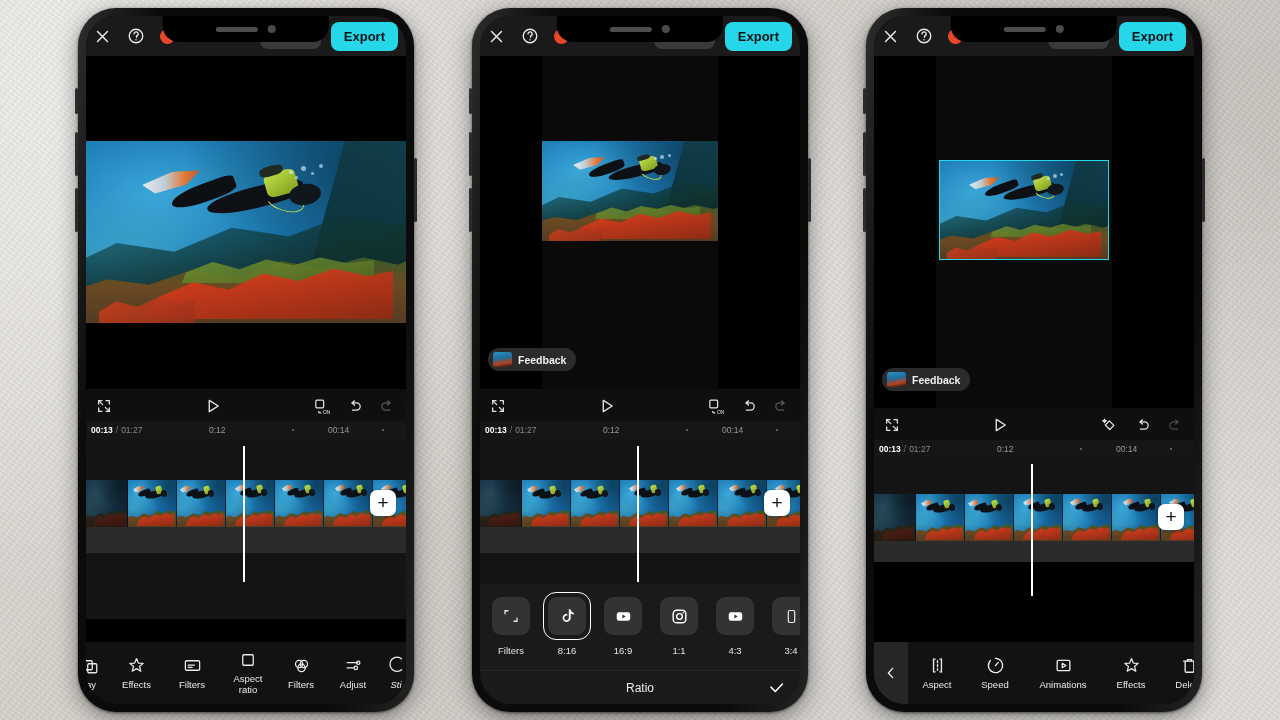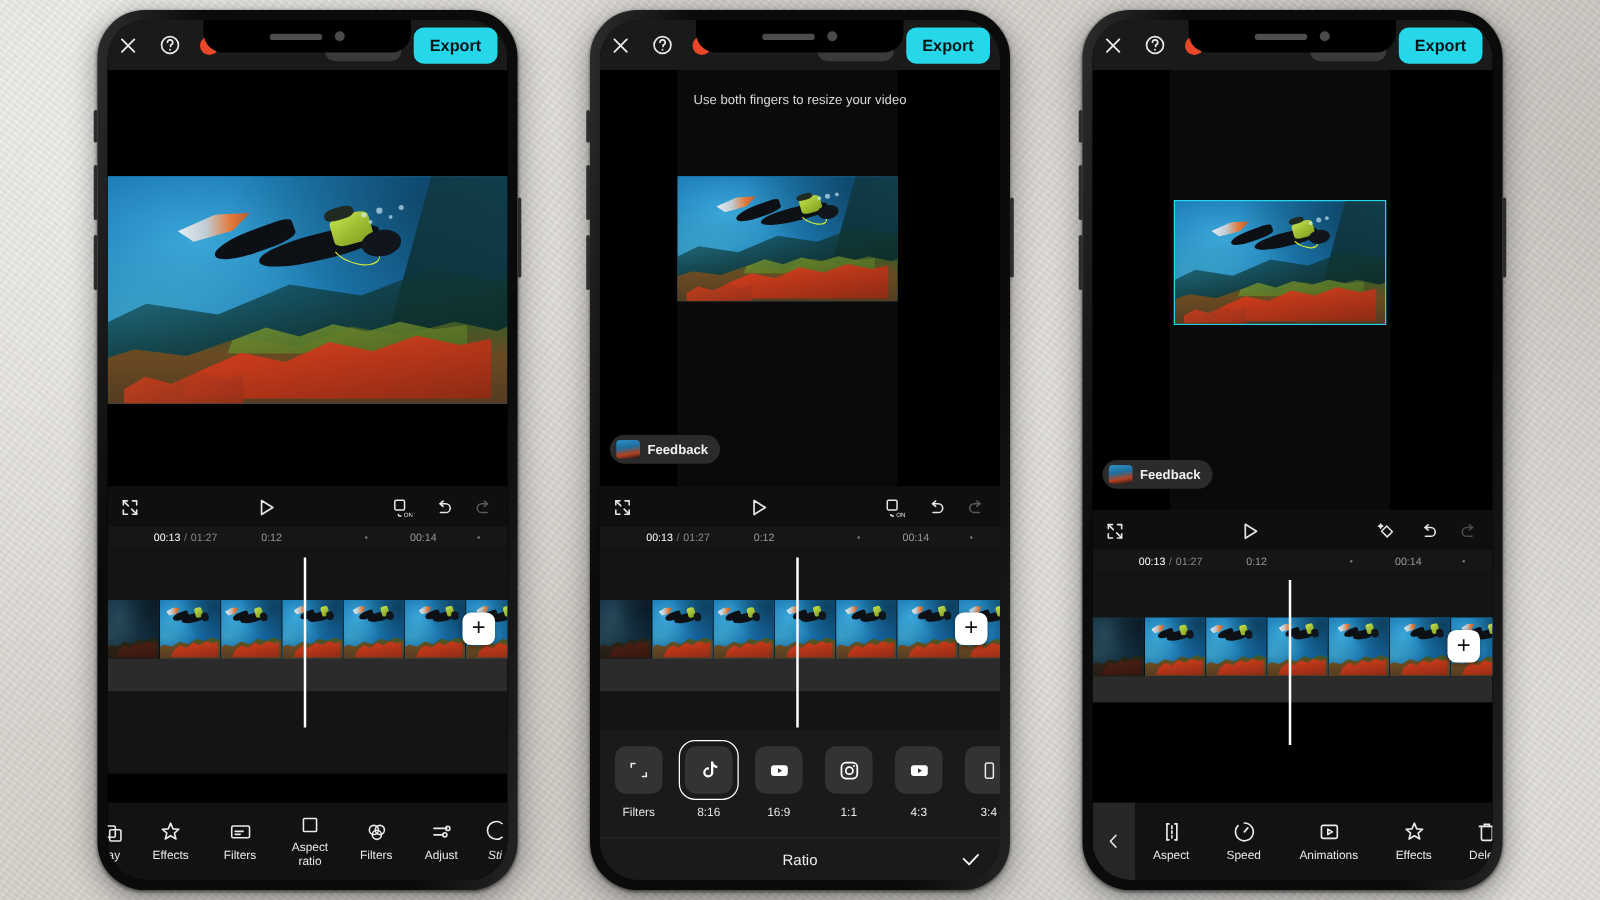--- a/index.html
+++ b/index.html
@@ -234,21 +234,21 @@
 
   
   .ruler {
     position: absolute; left: 0; right: 0;
     height: 18px;
     background: #161616;
     display: flex; align-items: center;
     font-size: 8.5px;
     color: #8d8d8d;
   }
-  .ruler .cur { color: #fff; font-weight: normal; padding-left: 5px; margin-left: 32px; }
+  .ruler .cur { color: #fff; font-weight: bold; padding-left: 5px; }
   .ruler .tot { color: #8a8a8a; }
   .ruler .tk { position: absolute; color: #9a9a9a; }
   .ruler .dot { position: absolute; width: 2px; height: 2px; border-radius: 50%; background: #777; }
 
   
   .timeline { position: absolute; left: 0; right: 0; background: #141414; overflow: hidden; }
   .strip { position: absolute; left: 0; display: flex; }
   .frame {
     position: relative; overflow: hidden;
     background: #0a3a55;
@@ -643,21 +643,20 @@
       <span class="spacer"></span>
       <span class="reso-pill">1080P</span>
       <button class="export-btn" style="margin-left:10px;">Export</button>
     </div>
 
     <div class="notch">
       <span class="speaker"></span>
       <span class="cam"></span>
     </div>
 
-    <div class="hint" style="top:58px;">Use both fingers to resize your video</div>
 
     <div class="stage" style="top:40px; height:333px;">
       <div style="position:absolute;left:62px;top:0;width:176px;height:100%;background:#0a0a0a;"></div>
       <div class="vid" style="left:62px; top:85px; width:176px; height:100px;">
         <div class="scene">
           <div class="water"></div>
             <div class="wall-right"></div>
             <div class="rockdark"></div>
           <div class="reef"></div>
             <div class="algae"></div>

